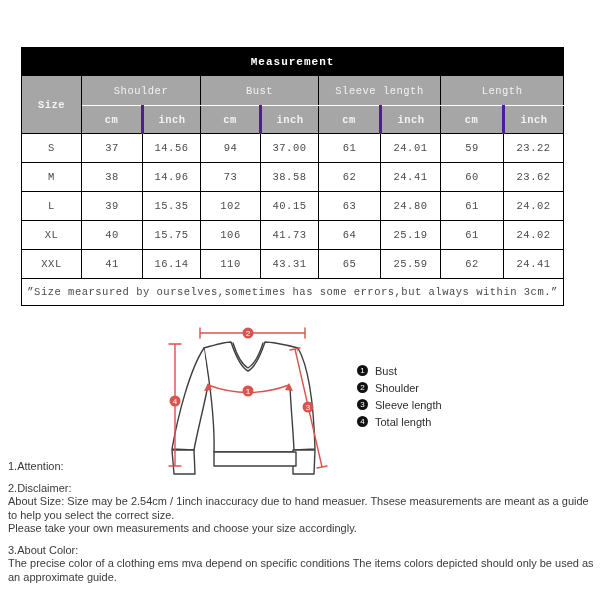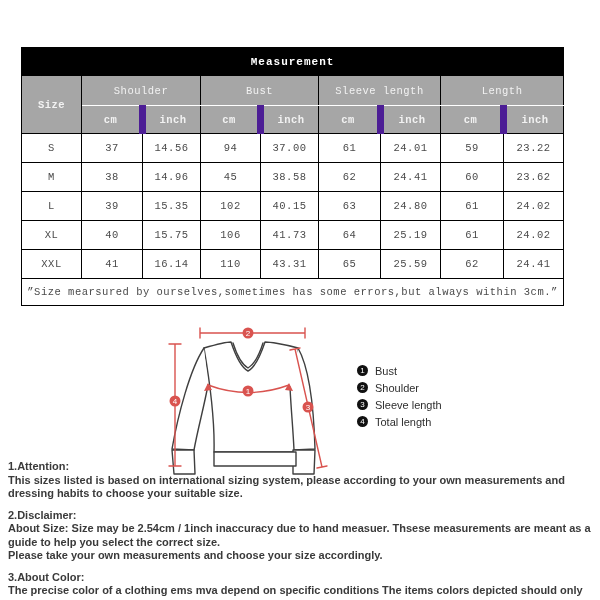--- a/index.html
+++ b/index.html
@@ -23,41 +23,41 @@
     font-size:11px;font-weight:bold;letter-spacing:1px;
   }
   .size-table .group-row th,.size-table .unit-row th{
     background:#a6a6a6;color:#f2f2f2;font-size:10.5px;letter-spacing:0.5px;
   }
   .size-table .group-row th{height:29px;}
   .size-table .unit-row th{height:27px;font-weight:bold;}
   .size-table th.size-head{height:56px;font-weight:bold;}
   .size-table th.grp{border-bottom:1px solid #fff;}
   .size-table th.unit-cm{border-right:1px solid #fff;}
-  .size-table th.unit-inch{border-left:7px solid #4c1d95;}
+  .size-table th.unit-inch{border-left:3px solid #4c1d95;}
   .size-table td{
     height:28px;background:#fff;color:#4a4a4a;font-size:10.5px;letter-spacing:0.5px;
   }
   .size-table td.footnote{height:26px;font-size:10.5px;color:#4a4a4a;letter-spacing:0.5px;}
 
   
   .sweater-svg{position:absolute;left:138px;top:321px;}
 
   .legend{position:absolute;left:357px;top:362px;}
   .legend-item{display:flex;align-items:center;height:17px;}
   .legend-num{
     width:11px;height:11px;border-radius:50%;background:#111;color:#fff;
     font-size:8px;line-height:11px;text-align:center;flex:0 0 11px;
     font-family:"Liberation Sans", sans-serif;
   }
   .legend-label{margin-left:7px;font-size:11px;color:#2e2e2e;}
 
   
   .notes{position:absolute;left:8px;top:460px;width:588px;color:#3a3a3a;}
-  .note-section{margin-bottom:8px;font-weight:bold;}
+  .note-section{margin-bottom:8px;}
   .note-heading,.note-line{font-size:11px;line-height:13.5px;margin:0;}
 </style>
 </head>
 <body>
 
 <table class="size-table">
   <colgroup>
     <col style="width:60px">
       <col style="width:61px">
       <col style="width:58px">
@@ -97,21 +97,21 @@
     <td>37.00</td>
     <td>61</td>
     <td>24.01</td>
     <td>59</td>
     <td>23.22</td>
   </tr>
   <tr>
     <td>M</td>
     <td>38</td>
     <td>14.96</td>
-    <td>45</td>
+    <td>73</td>
     <td>38.58</td>
     <td>62</td>
     <td>24.41</td>
     <td>60</td>
     <td>23.62</td>
   </tr>
   <tr>
     <td>L</td>
     <td>39</td>
     <td>15.35</td>
@@ -214,21 +214,20 @@
   </div>
   <div class="legend-item">
     <span class="legend-num">4</span>
     <span class="legend-label">Total length</span>
   </div>
 </div>
 
 <div class="notes">
   <div class="note-section">
     <p class="note-heading">1.Attention:</p>
-    <p class="note-line">This sizes listed is based on international sizing system, please according to your own measurements and dressing habits to choose your suitable size.</p>
   </div>
   <div class="note-section">
     <p class="note-heading">2.Disclaimer:</p>
     <p class="note-line">About Size: Size may be 2.54cm / 1inch inaccuracy due to hand measuer. Thsese measurements are meant as a guide to help you select the correct size.</p>
     <p class="note-line">Please take your own measurements and choose your size accordingly.</p>
   </div>
   <div class="note-section">
     <p class="note-heading">3.About Color:</p>
     <p class="note-line">The precise color of a clothing ems mva depend on specific conditions The items colors depicted should only be used as</p>
     <p class="note-line">an approximate guide.</p>

